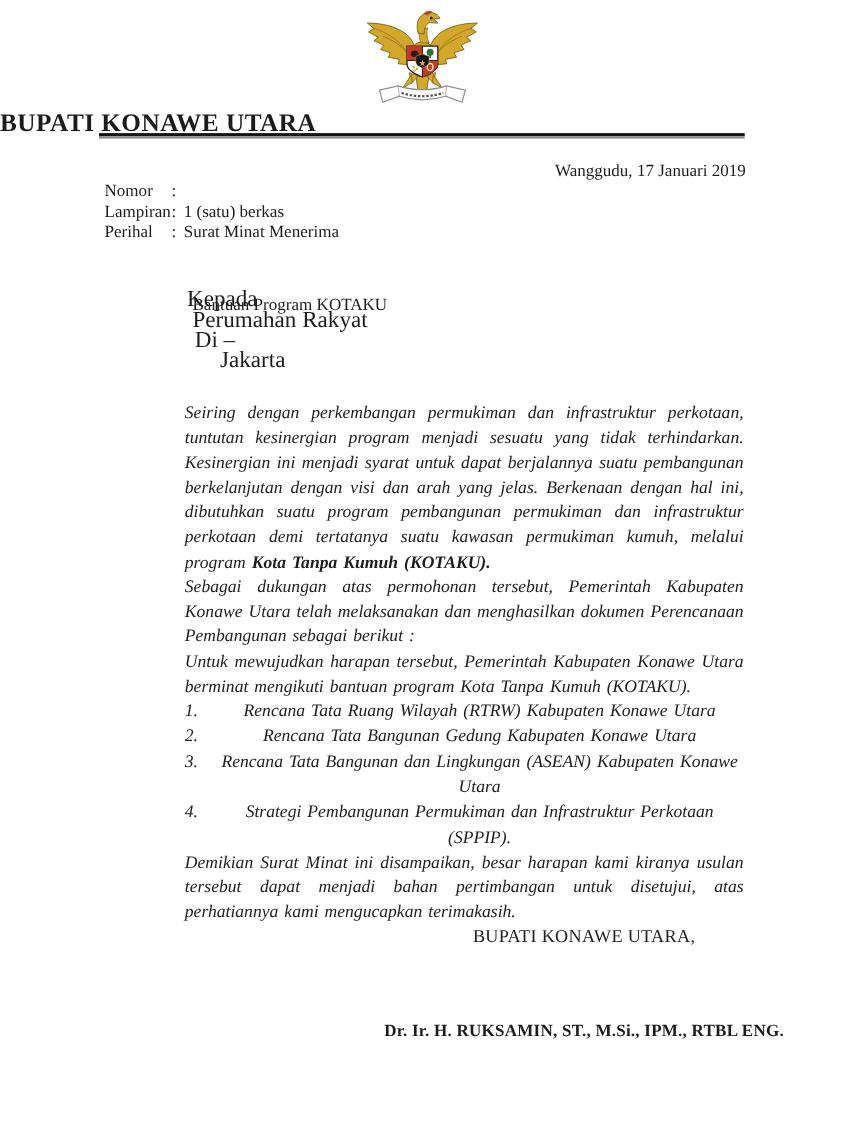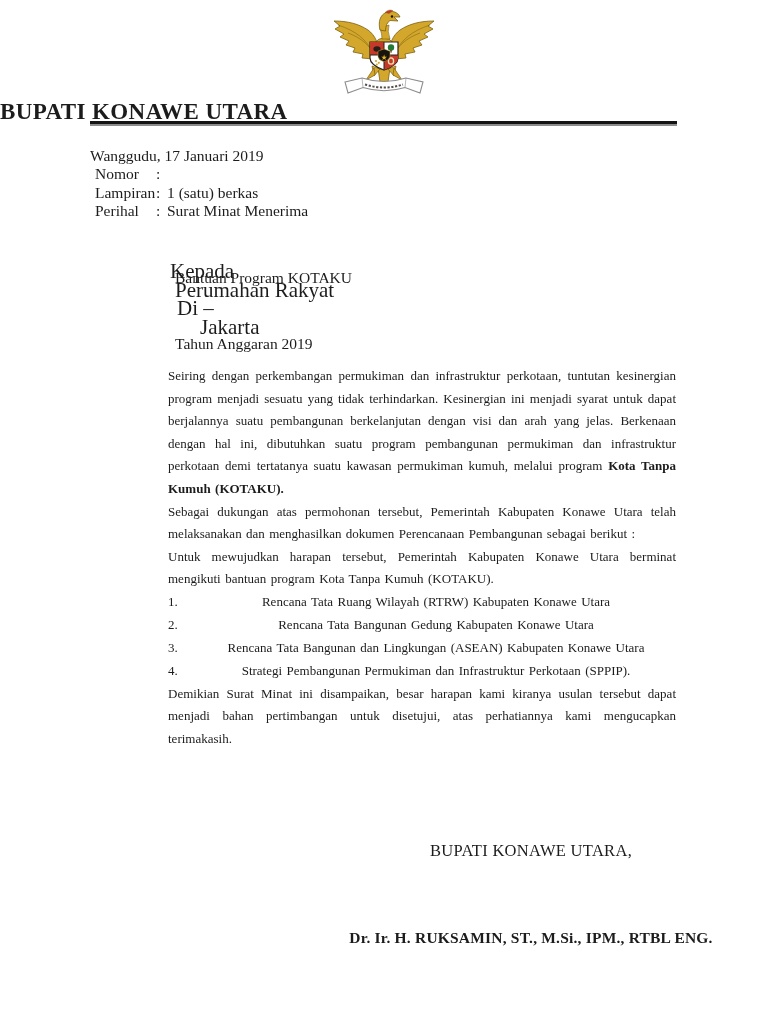--- a/index.html
+++ b/index.html
@@ -43,21 +43,21 @@
     border-bottom: 2px solid #8c8c8c;
     background: #ffffff;
   }
 
   
   .date-line {
     position: absolute;
     top: 146px;
     left: 90px;
     width: 588px;
-    text-align: left;
+    text-align: right;
     font-size: 15.5px;
     line-height: 19px;
   }
 
   
   .meta {
     position: absolute;
     top: 165px;
     left: 95px;
     font-size: 15.5px;
@@ -82,24 +82,25 @@
   .r-perumahan { padding-left: 80px; }
   .r-di        { padding-left: 82px; }
   .r-jakarta   { padding-left: 105px; }
 
   
   .letter-body {
     position: absolute;
     top: 365px;
     left: 168px;
     width: 508px;
-    font-size: 13px;
+    font-size: 16px;
     line-height: 22.6px;
     text-align: justify;
     word-spacing: 0.09em;
+    font-style: italic;
   }
   .letter-body p { margin: 0; }
   .doc-list { }
   .list-row { display: flex; line-height: 22.9px; }
   .list-num { width: 28px; flex: 0 0 28px; }
   .list-text { flex: 1; text-align: center; }
 
   
   .signature {
     position: absolute;
@@ -194,21 +195,20 @@
       <span class="meta-label">Lampiran</span>
       <span class="meta-colon">:</span>
       <span class="meta-value">1 (satu) berkas</span>
     </div>
     <div class="meta-row">
       <span class="meta-label">Perihal</span>
       <span class="meta-colon">:</span>
       <span class="meta-value">Surat Minat Menerima</span>
     </div>
     <div class="meta-cont">Bantuan Program KOTAKU</div>
-    <div class="meta-cont">Tahun Anggaran 2019</div>
   </div>
 
   <div class="recipient">
     <div class="r-kepada">Kepada</div>
     <div class="r-perumahan">Perumahan Rakyat</div>
     <div class="r-di">Di –</div>
     <div class="r-jakarta">Jakarta</div>
   </div>
 
   <div class="letter-body">

